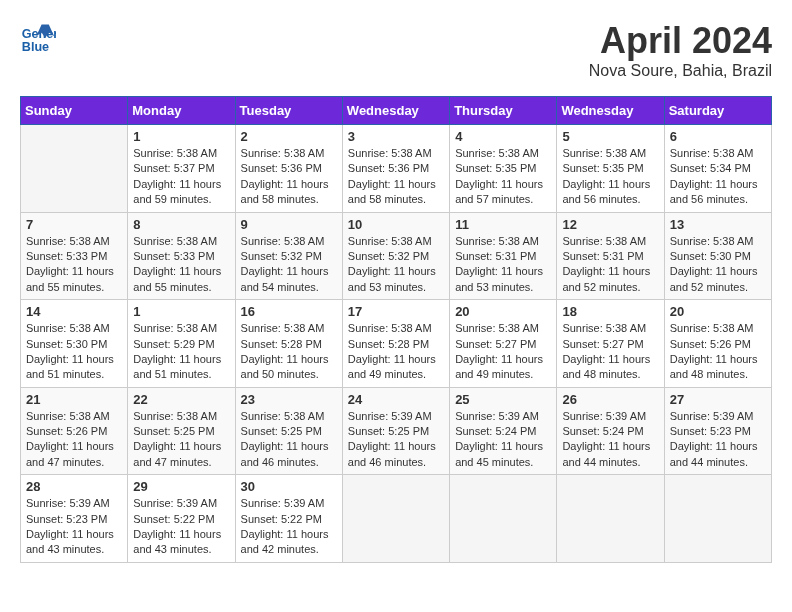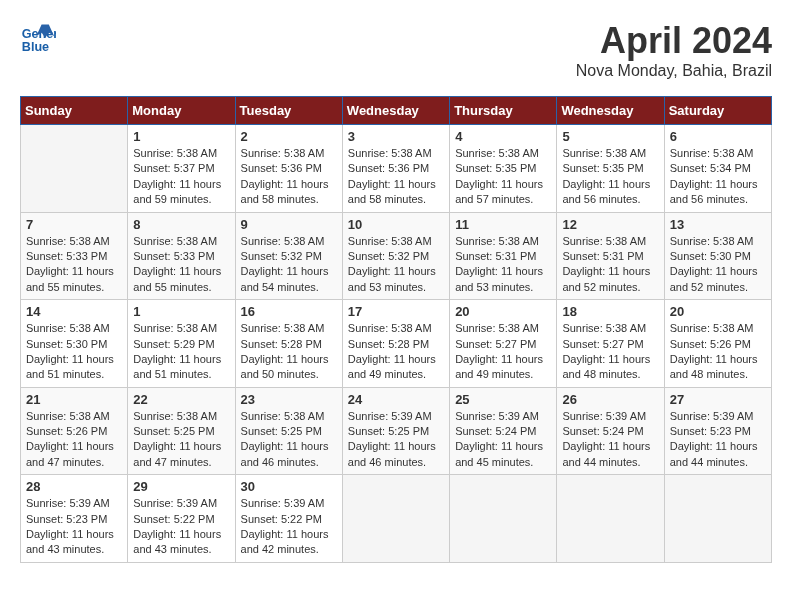--- a/index.html
+++ b/index.html
@@ -36,21 +36,21 @@
     .location-title {
       font-size: 16px;
       color: #333;
     }
     table {
       width: 100%;
       border-collapse: collapse;
       font-size: 11px;
     }
     thead tr th {
-      background-color: #7f1d1d;
+      background-color: #6d28d9;
       color: #fff;
       padding: 6px 4px;
       text-align: left;
       font-size: 13px;
       font-weight: bold;
       border: 1px solid #2962a8;
     }
     tbody tr td {
       border: 1px solid #ccc;
       padding: 4px 5px;
@@ -84,21 +84,21 @@
 <div class="header-area">
   <div class="logo">
     <svg class="logo-icon" viewBox="0 0 40 40">
       <text x="2" y="20" font-size="14" font-weight="bold" fill="#1a5fa8">General</text>
       <text x="2" y="34" font-size="14" font-weight="bold" fill="#1a5fa8">Blue</text>
       <polygon points="32,5 38,18 32,14 28,20 24,14 18,18 24,5" fill="#2962a8"></polygon>
     </svg>
   </div>
   <div class="title-area">
     <div class="month-title">April 2024</div>
-    <div class="location-title">Nova Monday, Bahia, Brazil</div>
+    <div class="location-title">Nova Soure, Bahia, Brazil</div>
   </div>
 </div>
 
 <table>
   <thead>
     <tr>
     <th>Sunday</th>
         <th>Monday</th>
         <th>Tuesday</th>
         <th>Wednesday</th>

